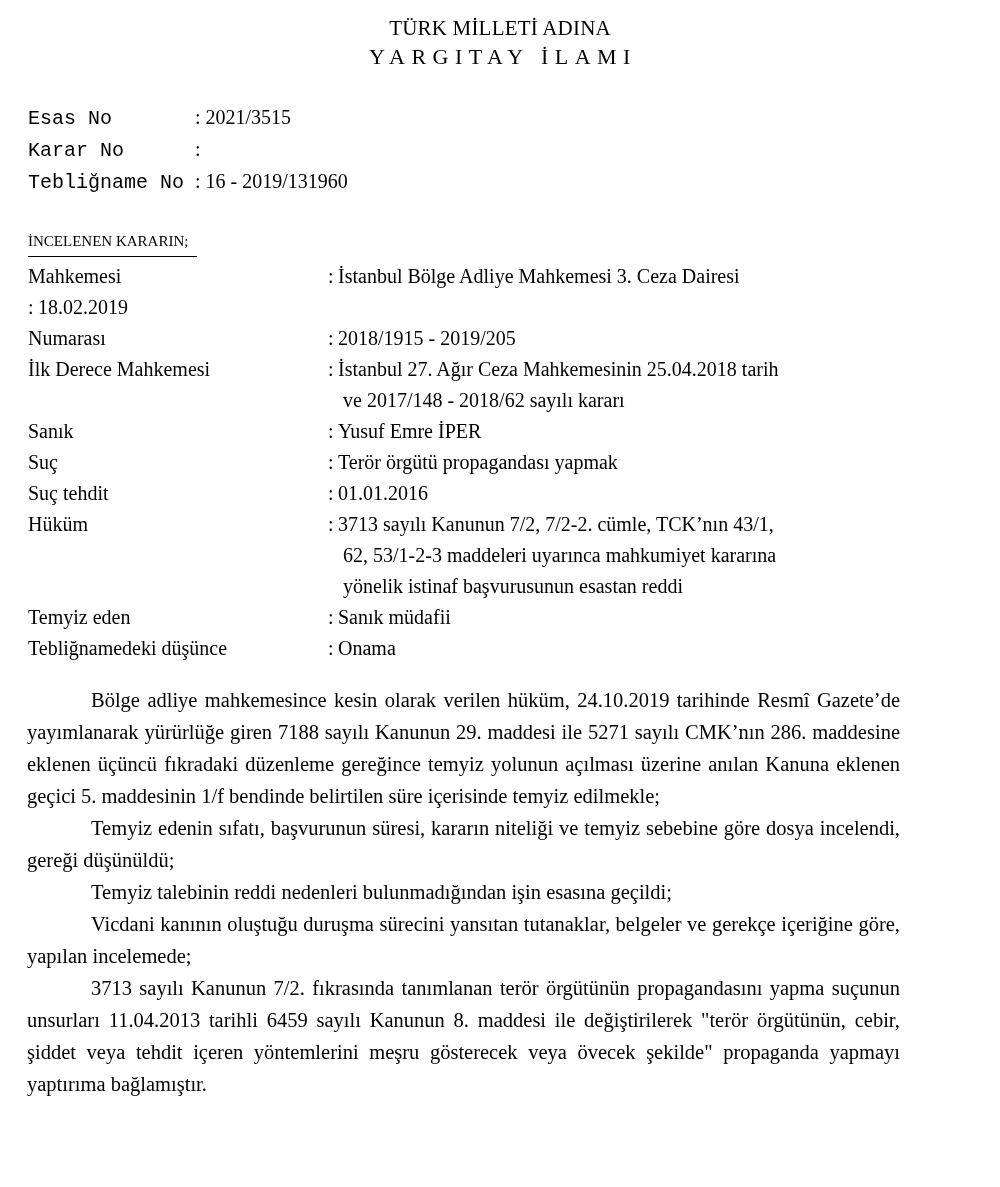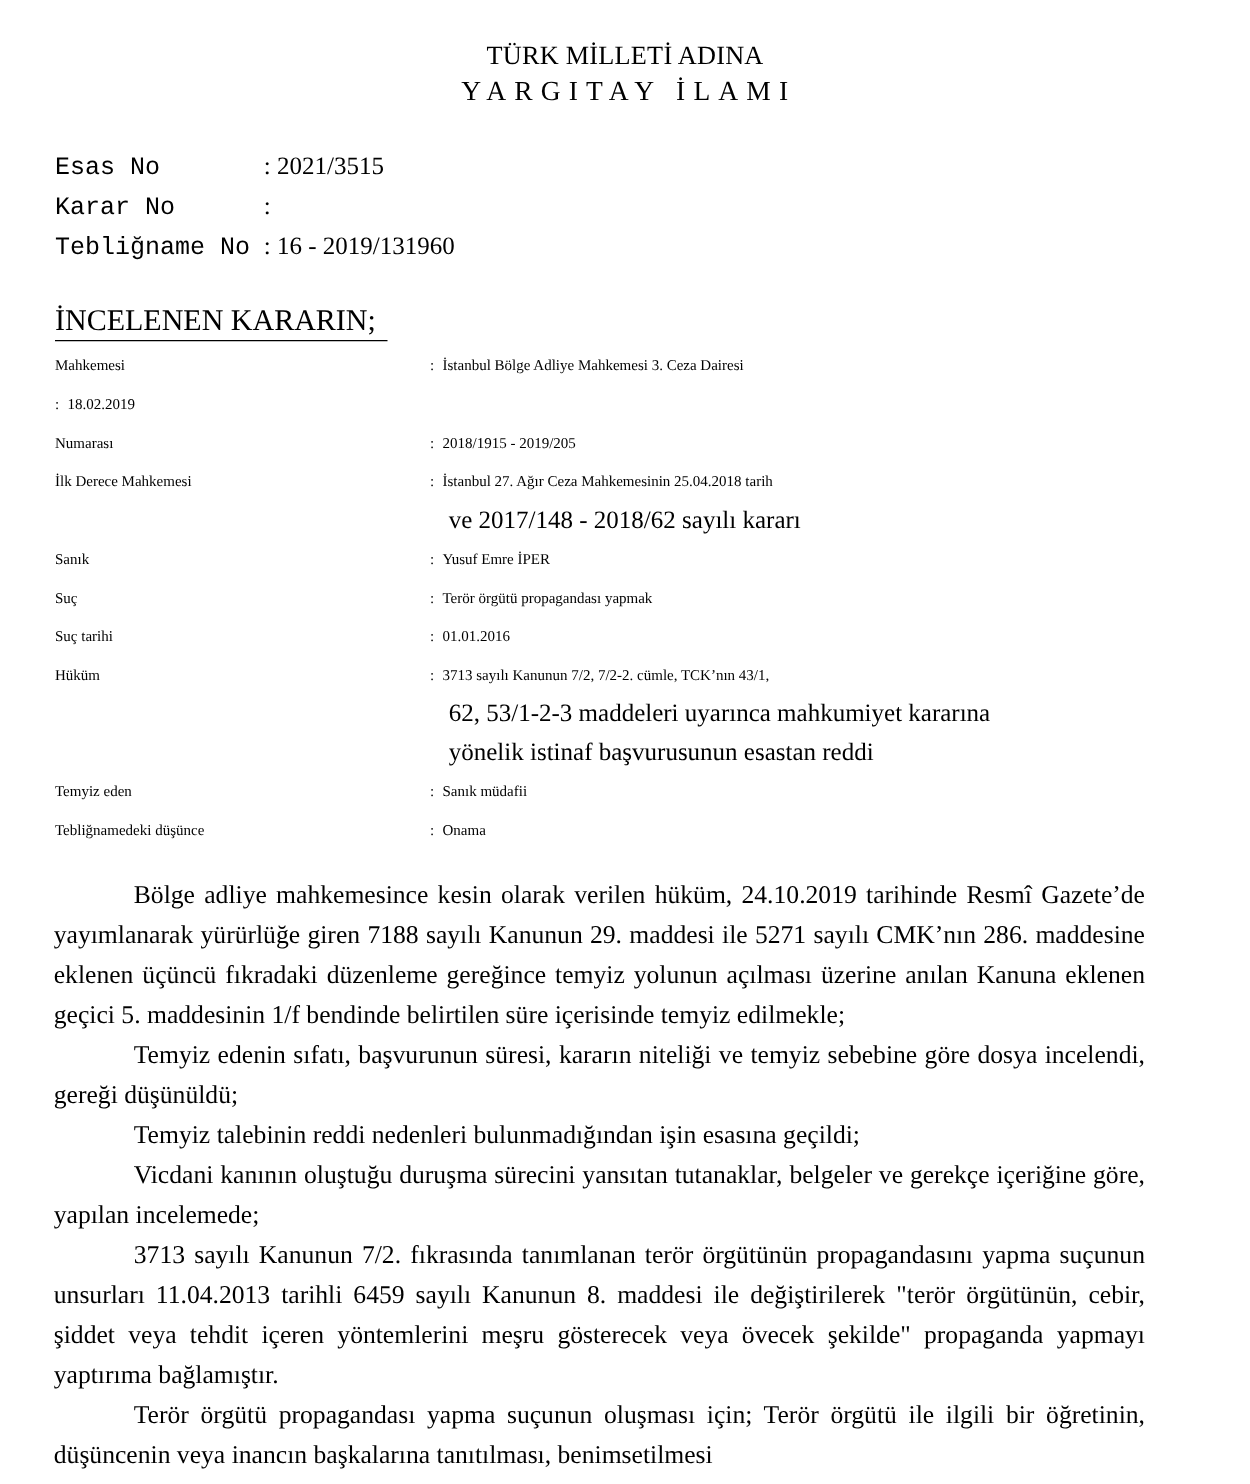--- a/index.html
+++ b/index.html
@@ -15,21 +15,21 @@
     font-family: "Liberation Serif", "DejaVu Serif", serif;
     color: #000000;
     -webkit-font-smoothing: antialiased;
   }
 
   .page {
     position: relative;
     width: 1000px;
     height: 1187px;
     box-sizing: border-box;
-    padding: 16px;
+    padding: 0;
   }
 
   
   .doc-header {
     text-align: center;
     padding-top: 14px;
   }
   .title-line-1 {
     font-size: 21px;
     line-height: 28px;
@@ -66,38 +66,38 @@
     padding-right: 5px;
   }
   .ref-value {
     flex: 1 1 auto;
   }
 
   
   .section-heading {
     margin-top: 30px;
     margin-left: 28px;
-    font-size: 24px;
+    font-size: 15px;
     line-height: 27px;
     display: inline-block;
     border-bottom: 1.6px solid #000;
     padding-right: 9px;
     padding-bottom: 1px;
     white-space: nowrap;
   }
 
   
   .detail-block {
     margin-top: 4px;
     padding-left: 28px;
   }
   .detail-row {
     display: flex;
     align-items: flex-end;
-    font-size: 12px;
+    font-size: 20px;
     line-height: 31px;
   }
   .detail-label {
     width: 300px;
     flex: 0 0 300px;
     white-space: nowrap;
   }
   .detail-colon {
     flex: 0 0 10px;
   }
@@ -188,21 +188,21 @@
         <span class="detail-label">Sanık</span>
         <span class="detail-colon">:</span>
         <span class="detail-value">Yusuf Emre İPER</span>
       </div>
       <div class="detail-row">
         <span class="detail-label">Suç</span>
         <span class="detail-colon">:</span>
         <span class="detail-value">Terör örgütü propagandası yapmak</span>
       </div>
       <div class="detail-row">
-        <span class="detail-label">Suç tarihi</span>
+        <span class="detail-label">Suç tehdit</span>
         <span class="detail-colon">:</span>
         <span class="detail-value">01.01.2016</span>
       </div>
       <div class="detail-row">
         <span class="detail-label">Hüküm</span>
         <span class="detail-colon">:</span>
         <span class="detail-value">3713 sayılı Kanunun 7/2, 7/2-2. cümle, TCK’nın 43/1,</span>
       </div>
       <div class="detail-cont">62, 53/1-2-3  maddeleri uyarınca mahkumiyet kararına</div>
       <div class="detail-cont">yönelik istinaf başvurusunun esastan reddi</div>
@@ -217,16 +217,15 @@
         <span class="detail-value">Onama</span>
       </div>
     </div>
 
   <div class="body-block">
       <p class="body-par">Bölge adliye mahkemesince kesin olarak verilen hüküm, 24.10.2019 tarihinde Resmî Gazete’de yayımlanarak yürürlüğe giren 7188 sayılı Kanunun 29. maddesi ile 5271 sayılı CMK’nın 286. maddesine eklenen üçüncü fıkradaki düzenleme gereğince temyiz yolunun açılması üzerine anılan Kanuna eklenen geçici 5. maddesinin 1/f bendinde belirtilen süre içerisinde temyiz edilmekle;</p>
       <p class="body-par">Temyiz edenin sıfatı, başvurunun süresi, kararın niteliği ve temyiz sebebine göre dosya incelendi, gereği düşünüldü;</p>
       <p class="body-par">Temyiz talebinin reddi nedenleri bulunmadığından işin esasına geçildi;</p>
       <p class="body-par">Vicdani kanının oluştuğu duruşma sürecini yansıtan tutanaklar, belgeler ve gerekçe içeriğine göre, yapılan incelemede;</p>
       <p class="body-par">3713 sayılı Kanunun 7/2. fıkrasında tanımlanan terör örgütünün propagandasını yapma suçunun unsurları 11.04.2013 tarihli 6459 sayılı Kanunun 8. maddesi ile değiştirilerek "terör örgütünün, cebir, şiddet veya tehdit içeren yöntemlerini meşru gösterecek veya övecek şekilde" propaganda yapmayı yaptırıma bağlamıştır.</p>
-      <p class="body-par last">Terör örgütü propagandası yapma suçunun oluşması için; Terör örgütü ile ilgili bir öğretinin, düşüncenin veya inancın başkalarına tanıtılması, benimsetilmesi</p>
     </div>
 
 </div>
 
 </body></html>

